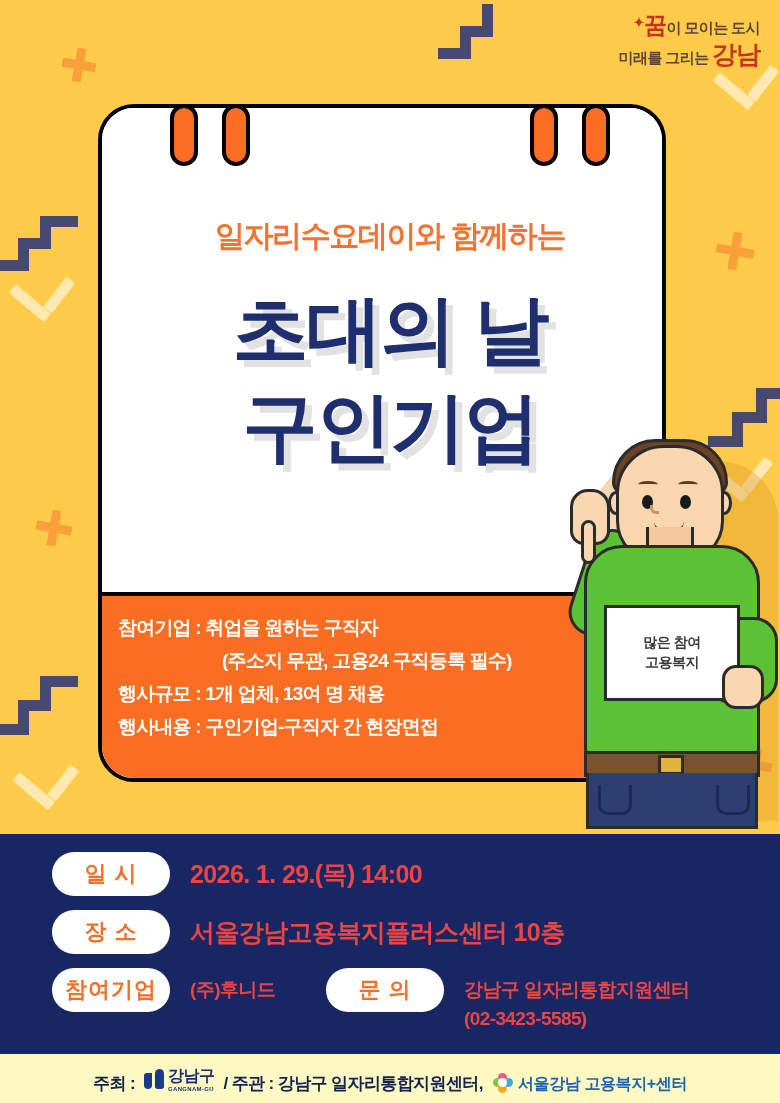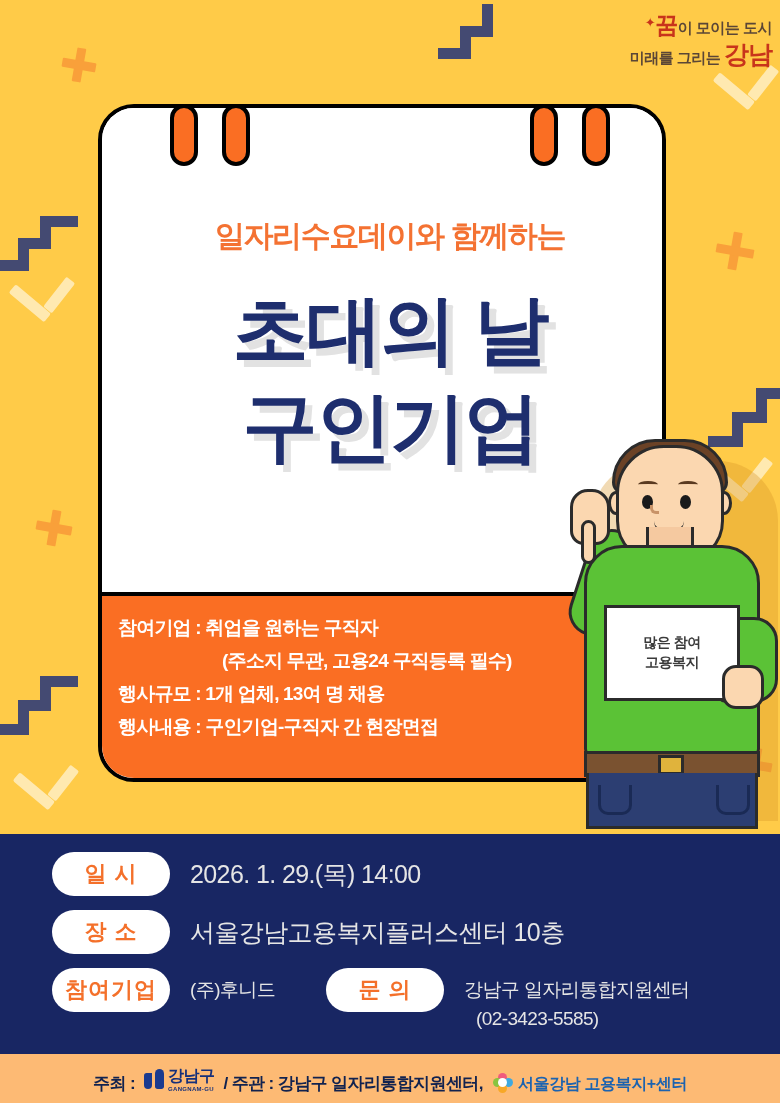--- a/index.html
+++ b/index.html
@@ -24,21 +24,21 @@
   .chev::before, .chev::after {
     content: ""; position: absolute; background: #FFE9B0; border-radius: 2px;
   }
   .chev::before { width: 11px; height: 38px; left: 4px; top: 0; transform: rotate(38deg); transform-origin: 50% 100%; }
   .chev::after  { width: 11px; height: 46px; left: 4px; top: 0; transform: rotate(-50deg); transform-origin: 50% 100%; }
 
   .stair { position: absolute; }
   .stair i { position: absolute; display: block; background: #444A72; }
 
   
-  .gn-logo { position: absolute; right: 8px; top: 14px; width: 190px; height: 56px; text-align: right; }
+  .gn-logo { position: absolute; right: 20px; top: 14px; width: 190px; height: 56px; text-align: right; font-family: Liberation Serif, serif; }
   .gn-l1, .gn-l2 { color: #5B4636; font-weight: bold; white-space: nowrap; line-height: 1; }
   .gn-l1 { font-size: 15px; letter-spacing: -0.5px; }
   .gn-l2 { font-size: 15px; letter-spacing: -0.5px; margin-top: 5px; }
   .gn-big { color: #C8341B; font-size: 25px; font-weight: bold; letter-spacing: -1px; }
   .gn-kkum { color: #C8341B; font-size: 23px; font-weight: bold; }
   .gn-star { color: #C8341B; font-size: 13px; vertical-align: 6px; }
 
   
   .card {
     position: absolute; left: 98px; top: 104px; width: 568px; height: 678px;
@@ -128,27 +128,27 @@
   .c-pocket.l { left: 22px; } .c-pocket.r { left: 140px; }
 
   
   .navy { position: absolute; left: 0; right: 0; top: 834px; height: 220px; background: #182663; }
   .drow { position: absolute; display: flex; align-items: center; }
   .pill {
     background: #FFFFFF; color: #F4702A; font-size: 22px; font-weight: bold;
     border-radius: 22px; padding: 7px 0; width: 118px; text-align: center;
     letter-spacing: 1px; white-space: nowrap; flex: none;
   }
-  .dval { color: #e5e5e5; font-size: 25px; font-weight: normal; letter-spacing: -0.6px;
+  .dval { color: #ef4444; font-size: 25px; font-weight: bold; letter-spacing: -0.6px;
           margin-left: 20px; white-space: nowrap; }
   .dval.small { font-size: 19px; }
 
   
   .footer { position: absolute; left: 0; right: 0; bottom: 0; height: 49px;
-            background: #fdba74; display: flex; align-items: center; justify-content: center; }
+            background: #fef9c3; display: flex; align-items: center; justify-content: center; }
   .f-txt { color: #11224F; font-size: 17px; font-weight: bold; letter-spacing: -0.6px; white-space: nowrap; }
   .f-gn { display: inline-flex; align-items: center; margin: 12px 5px; }
   .f-gn-mark { display: inline-block; width: 22px; height: 20px; margin-right: 2px; position: relative; }
   .f-gn-mark span { position: absolute; background: #1A3A8F; }
   .f-gn-name { color: #16307A; font-size: 16px; font-weight: bold; line-height: 1; }
   .f-gn-sub { color: #16307A; font-size: 6px; font-weight: bold; letter-spacing: 0.3px; display: block; }
   .f-flower { display: inline-block; width: 20px; height: 20px; position: relative; margin: 0 5px -4px 6px; }
   .f-flower i { position: absolute; width: 9px; height: 9px; border-radius: 50%; }
   .f-seoul { color: #1C63B0; font-size: 16px; font-weight: bold; letter-spacing: -0.4px; }
 </style>
@@ -282,21 +282,21 @@
       <div class="dval">서울강남고용복지플러스센터 10층</div>
     </div>
     <div class="drow" style="left:52px; top:134px;">
       <div class="pill">참여기업</div>
       <div class="dval small">(주)후니드</div>
     </div>
     <div class="drow" style="left:326px; top:134px;">
       <div class="pill">문    의</div>
       <div class="dval small">강남구 일자리통합지원센터</div>
     </div>
-    <div class="dval small" style="position:absolute; left:460px; top:174px; margin-left:16px;">(02-3423-5585)</div>
+    <div class="dval small" style="position:absolute; left:460px; top:174px; margin-left:4px;">(02-3423-5585)</div>
   </div>
 
   <div class="footer">
     <div class="f-txt">
       <span>주최 : </span><span class="f-gn">
           <span class="f-gn-mark">
             <span style="left:0; top:4px; width:8px; height:16px; border-radius:4px 0 6px 6px;"></span>
             <span style="left:11px; top:0; width:9px; height:20px; border-radius:5px 5px 3px 3px;"></span>
           </span>
           <span><span class="f-gn-name">강남구</span><span class="f-gn-sub">GANGNAM-GU</span></span>

